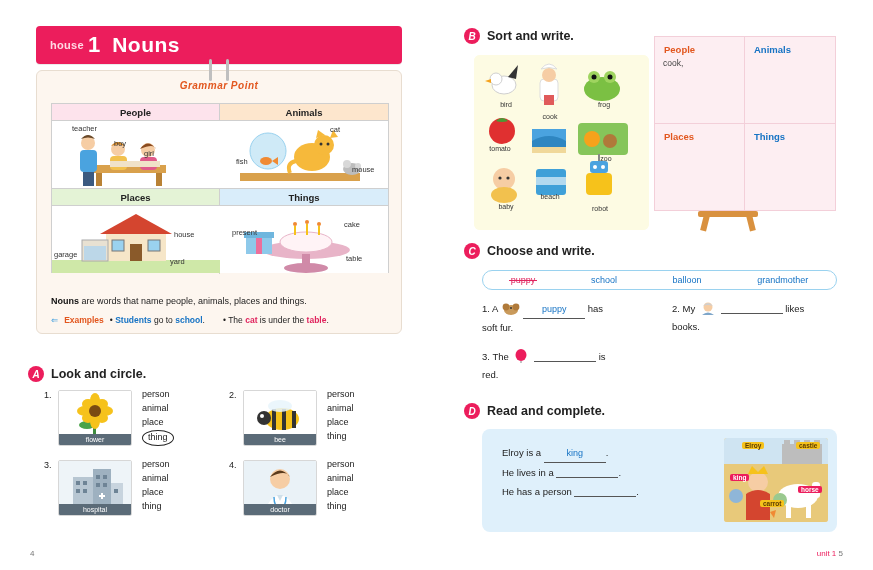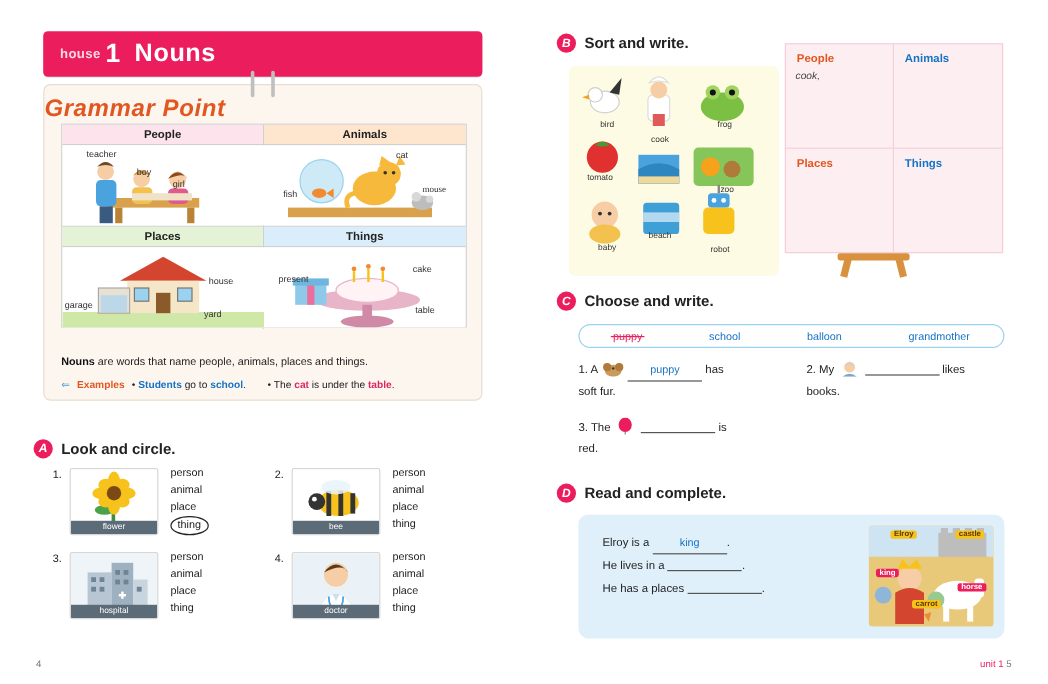--- a/index.html
+++ b/index.html
@@ -27,21 +27,21 @@
   }
   .unit-word { color:#ffd9e4; font-size:11px; font-weight:bold; margin-right:4px; letter-spacing:.3px;}
   .unit-num { color:#ffffff; font-size:22px; font-weight:bold; margin-right:12px; line-height:1; }
   .unit-title { color:#ffffff; font-size:21px; font-weight:bold; letter-spacing:.5px;}
 
   
   .gp-panel {
     position:absolute; left:36px; top:70px; width:366px; height:264px;
     background:#fdf6ef; border:1px solid #e8ddd0; border-radius:6px;
   }
-  .gp-title { text-align:left; color:#e2571f; font-size:20px; font-weight:bold; margin-top:9px; font-style:italic; letter-spacing:.5px;}
+  .gp-title { text-align:center; color:#e2571f; font-size:10px; font-weight:bold; margin-top:9px; font-style:italic; letter-spacing:.5px;}
   .rings { position:absolute; top:-12px; left:50%; transform:translateX(-50%); display:flex; gap:14px; }
   .ring { width:3px; height:22px; background:#bfbfbf; border-radius:2px; }
 
   .gp-table { position:absolute; left:14px; top:32px; width:338px; height:170px; border:1px solid #cfcfcf; background:#fff; }
   .gp-row { display:flex; width:100%; height:85px; }
   .gp-cell { width:50%; height:100%; border-right:1px solid #cfcfcf; position:relative; }
   .gp-cell:last-child { border-right:none; }
   .gp-row:first-child .gp-cell { border-bottom:1px solid #cfcfcf; }
   .gp-hd { height:17px; font-size:9.5px; font-weight:bold; text-align:center; line-height:17px; border-bottom:1px solid #cfcfcf; }
   .hd-people { background:#fde3ec; }
@@ -91,21 +91,21 @@
   .b-pic-zone {
     position:absolute; left:38px; top:55px; width:175px; height:175px;
     background:#fdfbe3; border-radius:6px;
   }
   .sortboard {
     position:absolute; left:218px; top:36px; width:182px; height:175px;
     background:#fdeef2; border:1px solid #f3cfd9;
   }
   .sb-q { position:absolute; width:50%; height:50%; }
   .sb-title { font-size:9.5px; font-weight:bold; padding:7px 0 0 9px; }
-  .sb-answer { font-size:8.5px; color:#444; padding-left:8px; padding-top:3px;font-style:italic;}
+  .sb-answer { font-size:8.5px; color:#444; padding-left:8px; padding-top:3px;}
   .t-people { color:#e2571f; }
   .t-animals { color:#1673c4; }
   .t-places { color:#e2571f; }
   .t-things { color:#1673c4; }
   .easel-leg { position:absolute; background:#d9913f; }
 
   .chead { position:absolute; left:28px; top:243px; }
   .wordbank {
     position:absolute; left:46px; top:270px; width:355px; height:20px;
     border:1px solid #9ad2ef; border-radius:10px; background:#fff;
@@ -204,21 +204,21 @@
                 <circle cx="101" cy="23" r="1.5" fill="#333"></circle>
                 <circle cx="108" cy="23" r="1.5" fill="#333"></circle>
                 <path d="M76 40 q-10 2 -6 12" stroke="#f6b93b" stroke-width="4" fill="none"></path>
 
                 <ellipse cx="132" cy="48" rx="9" ry="6" fill="#bdbdbd"></ellipse>
                 <circle cx="127" cy="43" r="4" fill="#d8d8d8"></circle>
                 <circle cx="138" cy="45" r="3" fill="#d8d8d8"></circle>
               </svg>
               <span class="lbl" style="left:110px; top:4px;">cat</span>
               <span class="lbl" style="left:16px; top:36px;">fish</span>
-              <span class="lbl" style="left:132px; top:32px;font-family:Liberation Serif, serif;">mouse</span>
+              <span class="lbl" style="left:132px; top:44px;">mouse</span>
             </div>
           </div>
         </div>
         <div class="gp-row">
 
           <div class="gp-cell">
             <div class="gp-hd hd-places">Places</div>
             <div class="gp-art">
               <svg width="169" height="67" viewBox="0 0 169 67">
                 <rect x="0" y="0" width="169" height="67" fill="#ffffff"></rect>
@@ -545,21 +545,21 @@
       <div class="dtext">
         <div>
           <span>Elroy is a</span>
           <span class="blank-ans">king</span><span>.</span>
         </div>
         <div>
           <span>He lives in a</span>
           <span class="blank-line"></span><span>.</span>
         </div>
         <div>
-          <span>He has a places</span>
+          <span>He has a person</span>
           <span class="blank-line"></span><span>.</span>
         </div>
       </div>
 
       <div class="dpic">
         <svg width="104" height="84" viewBox="0 0 104 84">
           <rect width="104" height="84" fill="#f3dfa8"></rect>
           <rect x="0" y="0" width="104" height="26" fill="#cfe4f2"></rect>
           <rect x="58" y="6" width="40" height="24" fill="#bdbdbd"></rect>
           <rect x="60" y="2" width="6" height="6" fill="#bdbdbd"></rect>

